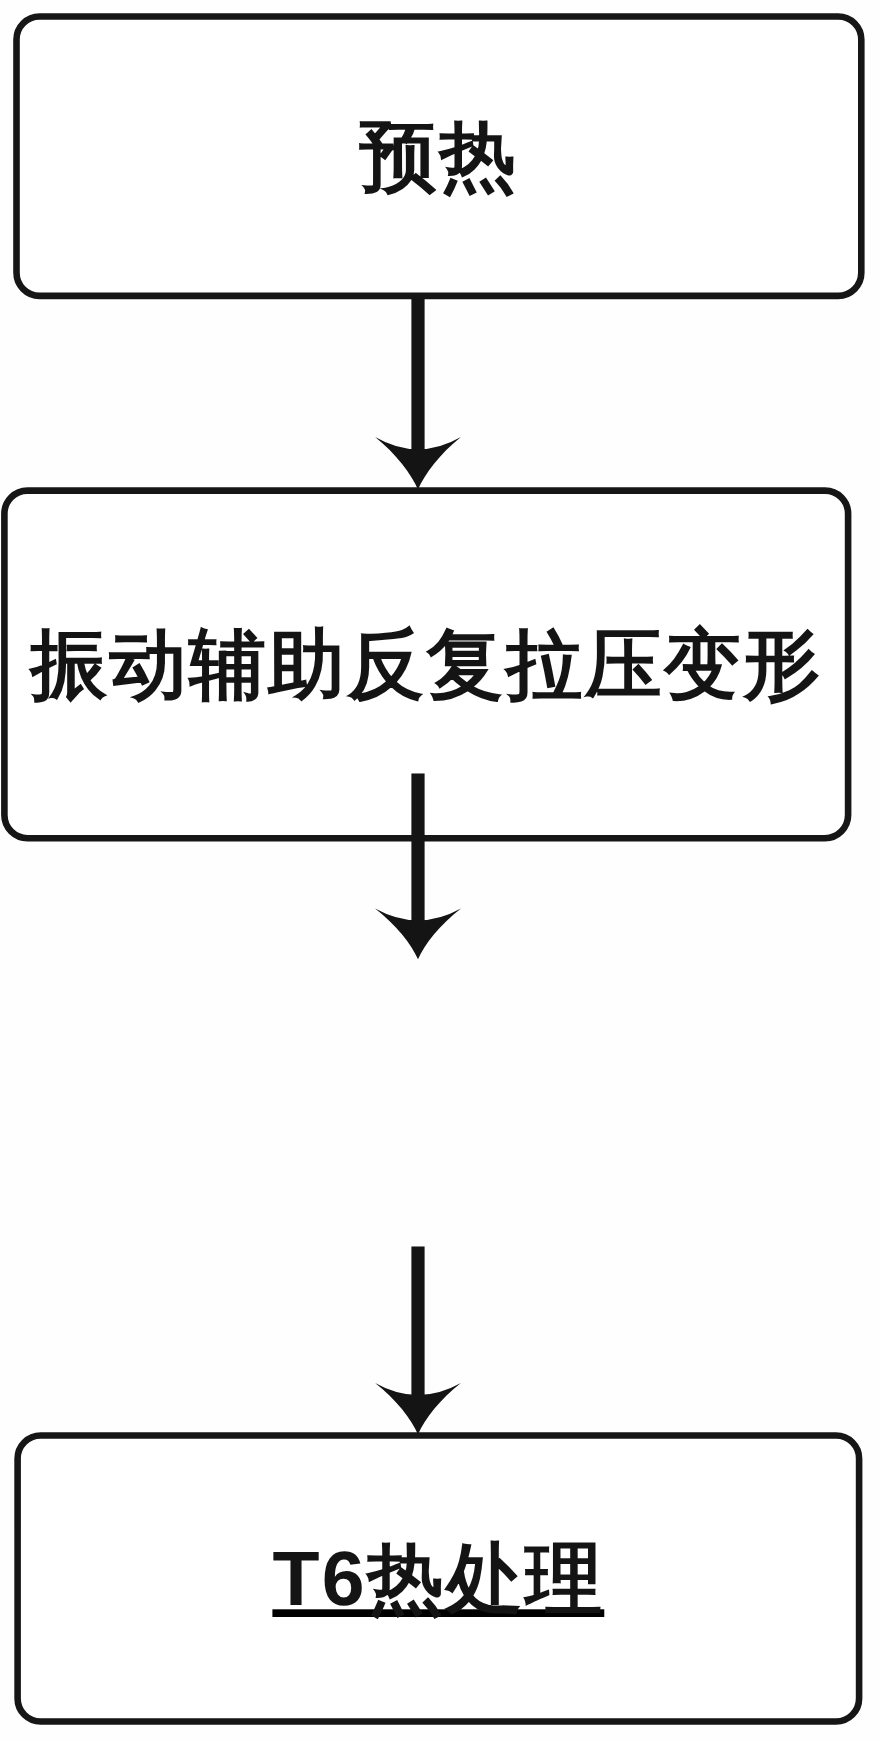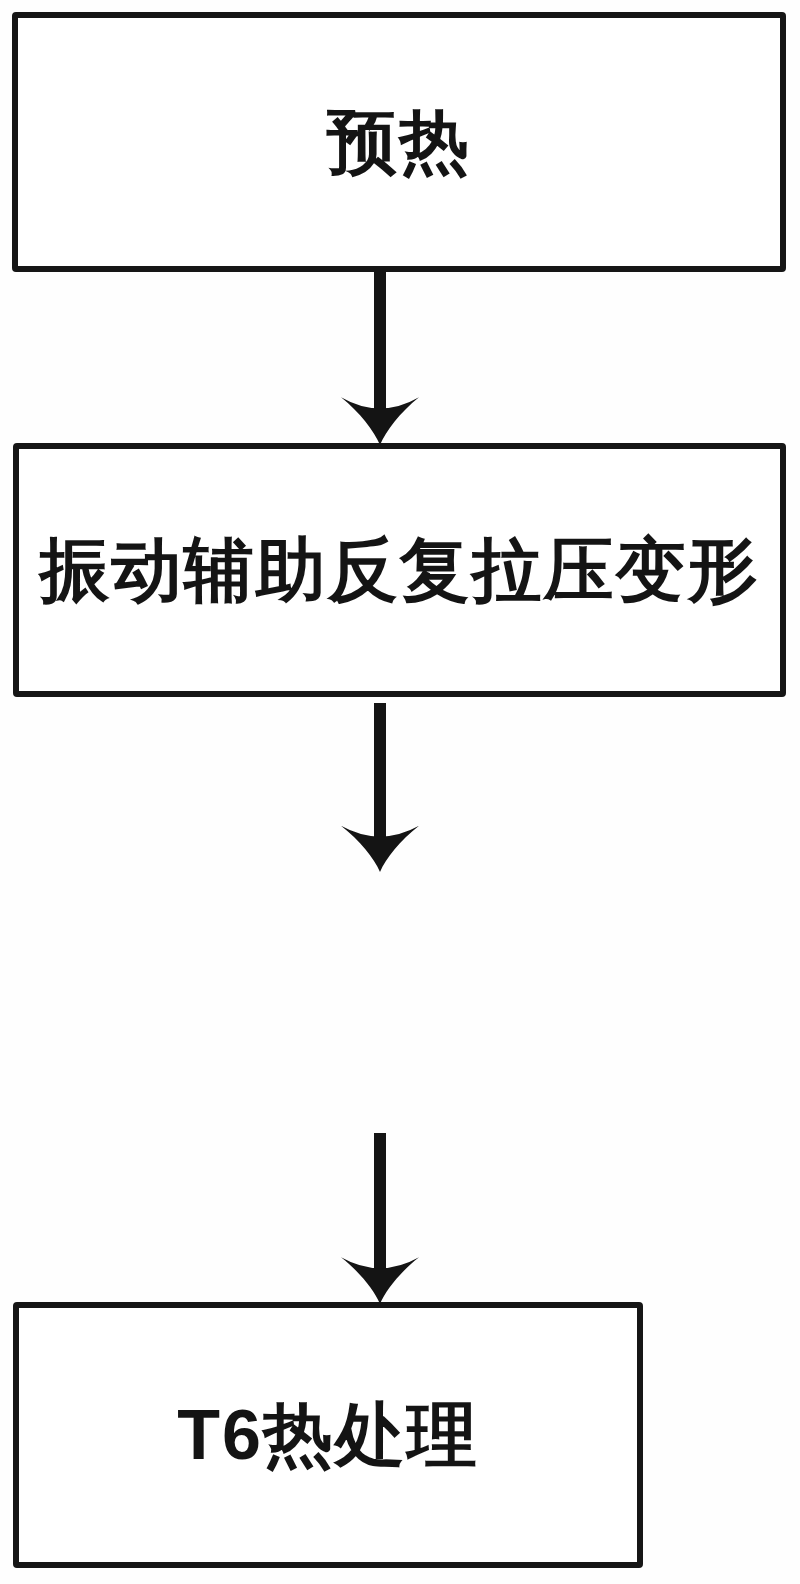--- a/index.html
+++ b/index.html
@@ -17,38 +17,38 @@
     position: relative;
     width: 800px;
     height: 1584px;
     background: var(--bg);
     overflow: hidden;
   }
   .flow-box {
     position: absolute;
     background: var(--box-fill);
     border: 6px solid var(--box-border);
-    border-radius: 4px;
+    border-radius: 24px;
     display: flex;
     align-items: center;
     justify-content: center;
   }
   .flow-box .label {
     font-size: 70px;
     font-weight: 700;
     color: var(--ink);
     letter-spacing: 2px;
     white-space: nowrap;
     text-align: center;
     line-height: 1;
   }
   #box-1 { left: 12px; top: 12px;   width: 774px; height: 260px; }
-  #box-2 { left: 13px; top: 443px;  width: 773px; height: 254px; }
+  #box-2 { left: 1px; top: 443px;  width: 773px; height: 322px; }
   #box-3 { left: 13px; top: 870px;  width: 773px; height: 265px; }
-  #box-4 { left: 13px; top: 1302px; width: 630px; height: 266px; }
+  #box-4 { left: 13px; top: 1302px; width: 771px; height: 266px; text-decoration: underline; }
 
   .flow-arrow {
     position: absolute;
     left: 338px;   
     width: 84px;
   }
   #arrow-1 { top: 270px;  height: 175px; }
   #arrow-2 { top: 703px;  height: 169px; }
   #arrow-3 { top: 1133px; height: 171px; }
   .flow-arrow svg { width: 100%; height: 100%; display: block; }

